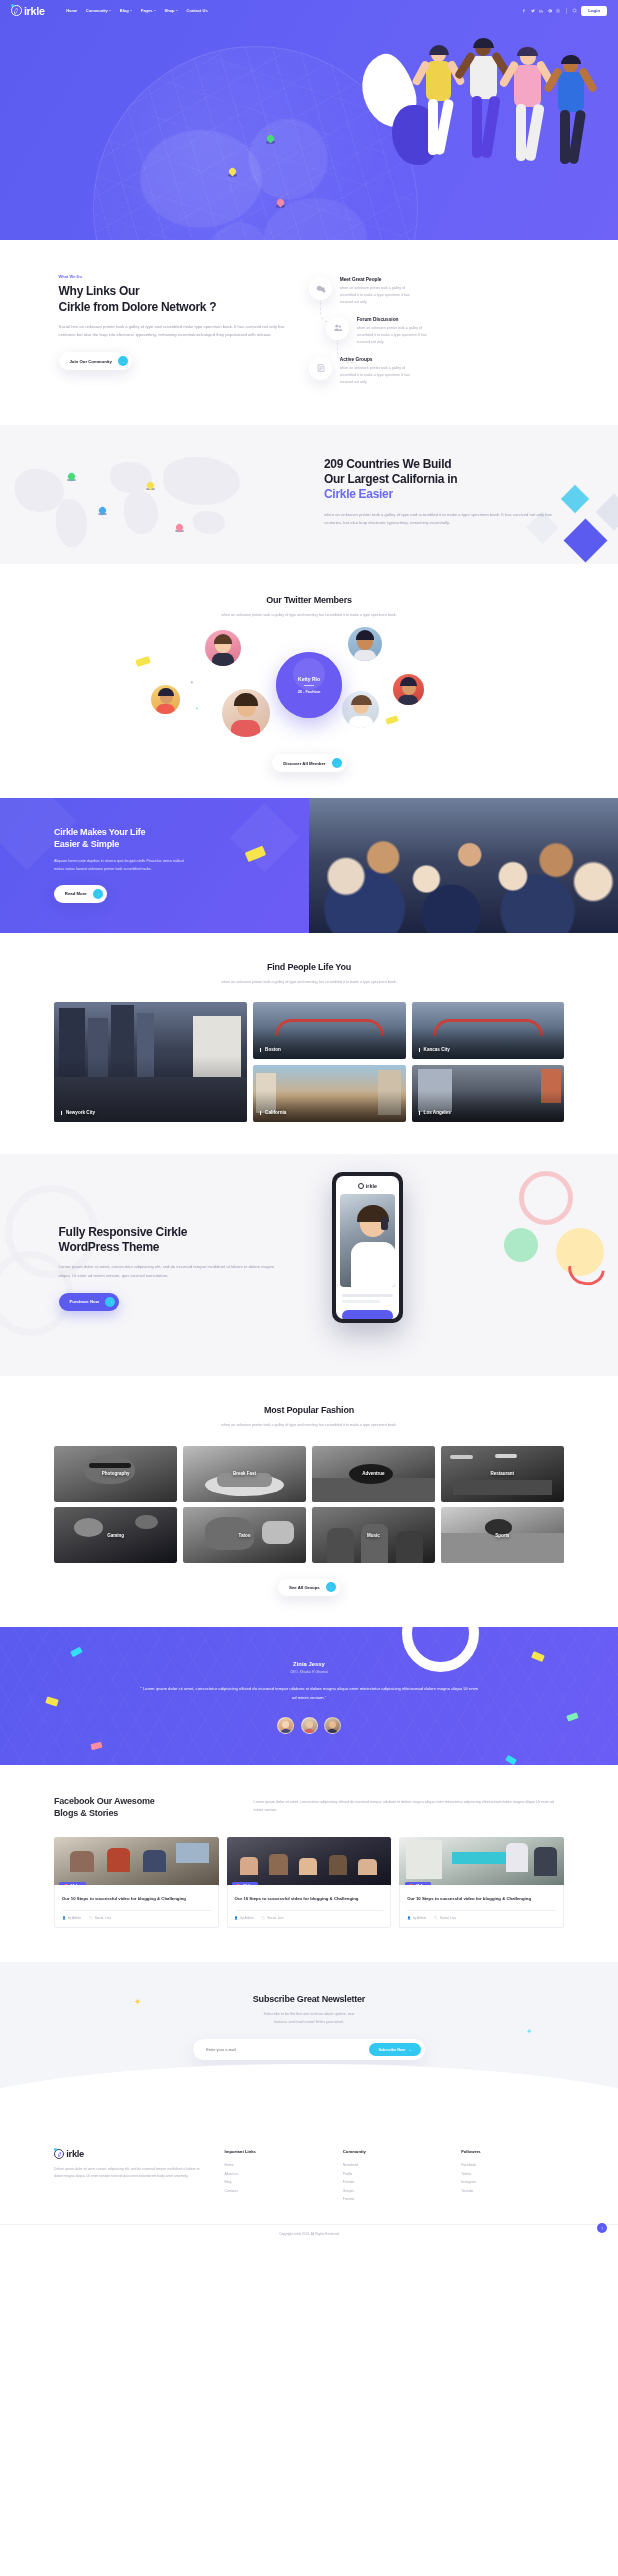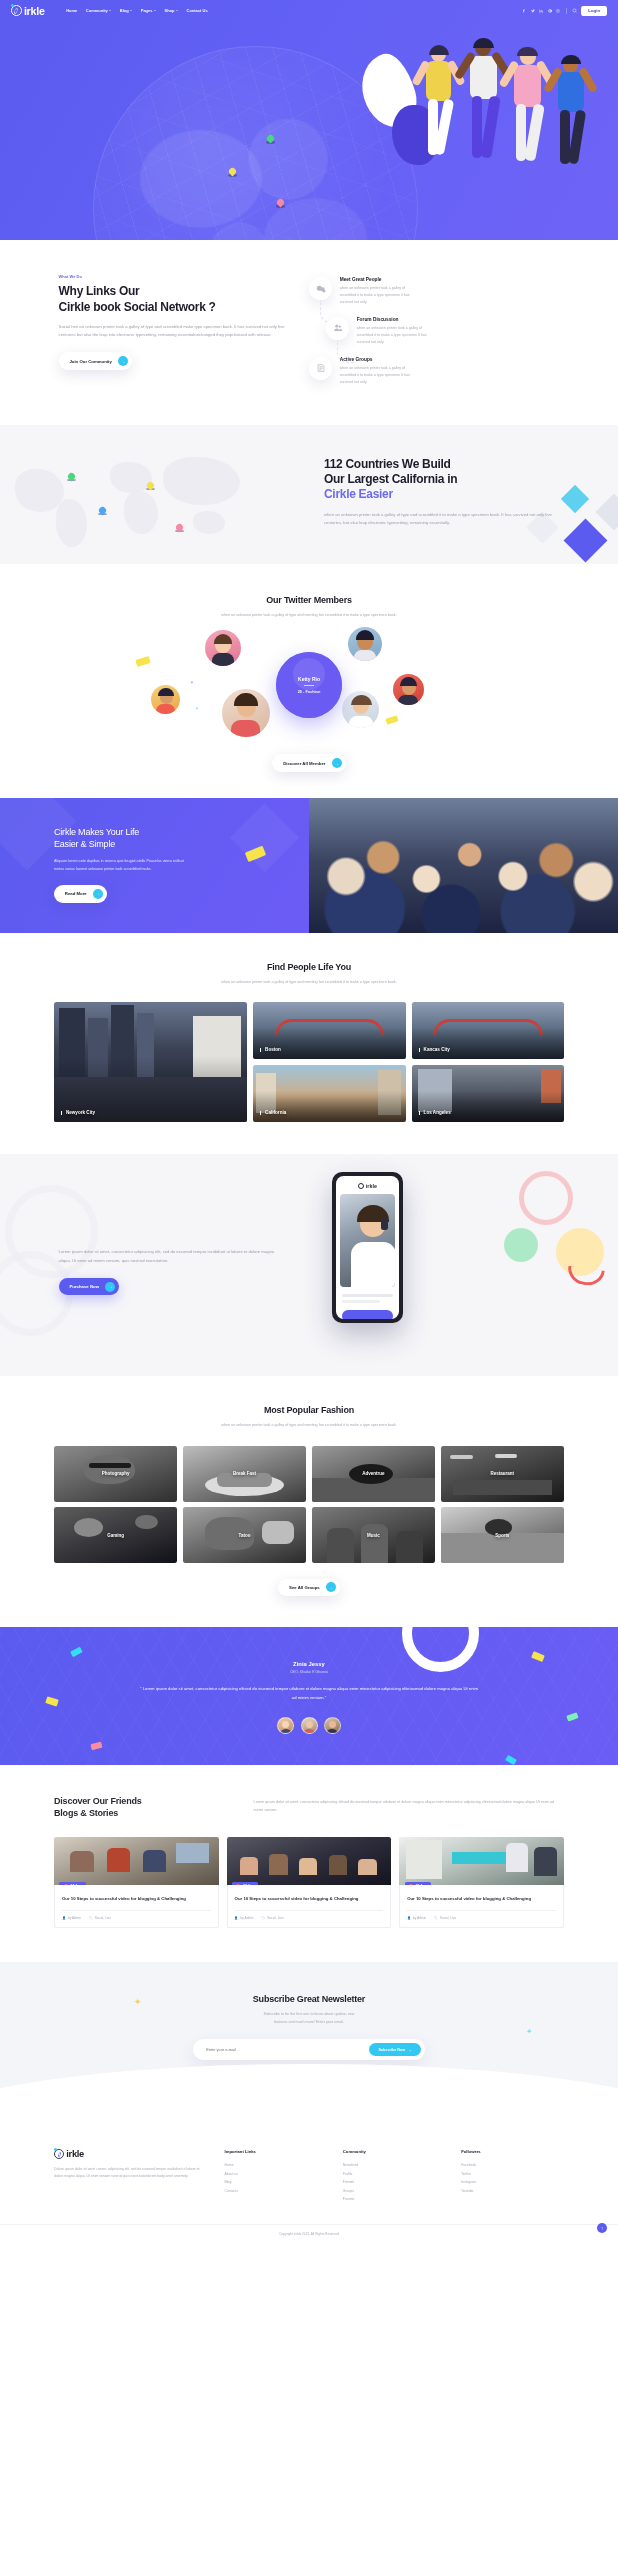--- a/index.html
+++ b/index.html
@@ -147,21 +147,21 @@
   .av-main .mt{font-size:3.9px;font-weight:600;opacity:.95;}
   .sparkle{position:absolute;color:#6a6af2;font-size:4.6px;opacity:.6;}
   .tape{position:absolute;border-radius:1.5px;transform:rotate(-18deg);}
 
   
   .sec-cta { display:flex; height:135px; }
   .cta-left {
     width:309px; background:linear-gradient(125deg,#5b5bf0,#6c5cf6);
     padding:29px 0 0 54px; position:relative; overflow:hidden;
   }
-  .cta-left h3{ color:#fff; font-size:9px; line-height:1.32; font-weight:400; letter-spacing:-0.2px;}
+  .cta-left h3{ color:#fff; font-size:9px; line-height:1.32; font-weight:700; letter-spacing:-0.2px;}
   .cta-left p{ color:rgba(255,255,255,.82); font-size:3.7px; line-height:2.1; margin-top:7.7px; max-width:139px;}
   .cta-right{ flex:1; position:relative; overflow:hidden; background:#2e2b40;}
   .crowd{position:absolute;inset:0;}
 
   
   .sec-find { padding:29px 0 32px; background:#fff; text-align:center;}
   .city-grid { display:flex; gap:6.2px; margin-top:15.5px; }
   .city-col-r { display:flex; flex-direction:column; gap:6.2px; flex:1;}
   .city-row { display:flex; gap:6.2px; }
   .city {
@@ -388,21 +388,21 @@
       </div>
     </div>
   </section>
 
   <section class="sec-why">
     <div class="container why-grid">
       <div class="why-left">
         <div class="eyebrow">What We Do</div>
         <h2 class="big">
           <span>Why Links Our</span><br>
-          <span>Cirkle book Social Network ?</span>
+          <span>Cirkle from Dolore Network ?</span>
         </h2>
         <p class="lead">Social hen an unknown printer took a galley of type and scrambled make type specimen book. It has survived not only five centuries but also the leap into electronic typesetting, remaining essentialunchanged they popularised with release.</p>
         <button class="pillbtn">
           <span class="lbl">Join Our Community</span>
           <span class="arrowc">→</span>
         </button>
       </div>
       <div class="why-right">
         <div class="feat">
           <div class="feat-ic">
@@ -478,21 +478,21 @@
     <div class="diamonds">
       <div class="dm" style="left:51px;top:4.6px;width:20px;height:20px;background:#5fd0f0;"></div>
       <div class="dm" style="left:17px;top:31px;width:23px;height:23px;background:#eceef4;"></div>
       <div class="dm" style="left:56px;top:40px;width:31px;height:31px;background:#5b5bf0;"></div>
       <div class="dm" style="left:87px;top:14px;width:26px;height:26px;background:#e3e5ee;"></div>
     </div>
 
     <div class="container countries-grid">
       <div class="countries-right">
         <h2 class="big">
-          <span>112 Countries We Build</span><br>
+          <span>209 Countries We Build</span><br>
           <span>Our Largest California in</span><br>
           <span class="cnum">Cirkle Easier</span>
         </h2>
         <p class="lead">when an unknown printer took a galley of type and scrambled it to make a type specimen book. It has survived not only five centuries, but also leap electronic typesetting, remaining essentially.</p>
       </div>
     </div>
   </section>
 
   <section class="sec-members">
     <h2 class="center">Our Twitter Members</h2>
@@ -639,20 +639,24 @@
   <section class="sec-theme">
     <div class="deco" style="left:4.6px;top:31px;width:93px;height:93px;border:7px solid #ececf2;border-radius:50%;opacity:.65;"></div>
     <div class="deco" style="left:-12.4px;top:97px;width:85px;height:85px;border:7px solid #ececf2;border-radius:50%;opacity:.5;"></div>
     <div class="deco" style="right:45px;top:17px;width:54px;height:54px;border:5.4px solid #f6bfc4;border-radius:50%;opacity:.85;"></div>
     <div class="deco" style="right:14px;top:74px;width:48px;height:48px;border-radius:50%;background:#ffe9a8;opacity:.9;"></div>
     <div class="deco" style="right:80px;top:74px;width:34px;height:34px;border-radius:50%;background:#a9e8c4;opacity:.95;"></div>
     <div class="deco" style="right:14px;top:114px;width:37px;height:17px;border:3.1px solid #f05d5d;border-radius:0 0 31px 31px;border-top:none;transform:rotate(8deg);"></div>
 
     <div class="container theme-grid">
       <div class="theme-left">
+        <h2 class="big">
+          <span>Fully Responsive Cirkle</span><br>
+          <span>WordPress Theme</span>
+        </h2>
         <p class="lead">Lorem ipsum dolor sit amet, consectetur adipisicing elit, sed do eiusmod tempor incididunt ut labore et dolore magna aliqua. Ut enim ad minim veniam, quis nostrud exercitation.</p>
         <button class="pillbtn solid">
           <span class="lbl">Purchase Now</span>
           <span class="arrowc">→</span>
         </button>
       </div>
       <div class="theme-right">
         <div class="phone">
           <div class="phone-scr">
             <div class="phone-logo">
@@ -758,21 +762,21 @@
           <div style="width:11.6px;height:7px;border-radius:5.4px 5.4px 0 0;background:#2f3550;margin:0.8px auto 0;"></div>
         </div>
       </div>
     </div>
   </section>
 
   <section class="sec-blog">
     <div class="container">
       <div class="blog-head">
         <h2>
-          <span>Discover Our Friends</span><br>
+          <span>Facebook Our Awesome</span><br>
           <span>Blogs &amp; Stories</span>
         </h2>
         <p>Lorem ipsum dolor sit amet, consectetur adipisicing elitsed do eiusmod tempor utlabore et dolore magna aliqua enim miniectetur adipisicing eliteiusmod dolore magna aliqua Ut enim ad minim veniam.</p>
       </div>
       <div class="blog-grid">
         <article class="bcard">
           <div class="bimg" style="background:linear-gradient(160deg,#d6cfc2 0%,#9d9488 45%,#5c5348 100%);">
             <div style="position:absolute;left:10%;top:30%;width:14%;height:44%;border-radius:5.4px 5.4px 0 0;background:#8d6a5a;"></div>
             <div style="position:absolute;left:32%;top:24%;width:14%;height:50%;border-radius:5.4px 5.4px 0 0;background:#b5452f;"></div>
             <div style="position:absolute;left:54%;top:28%;width:14%;height:46%;border-radius:5.4px 5.4px 0 0;background:#3f4a6b;"></div>

